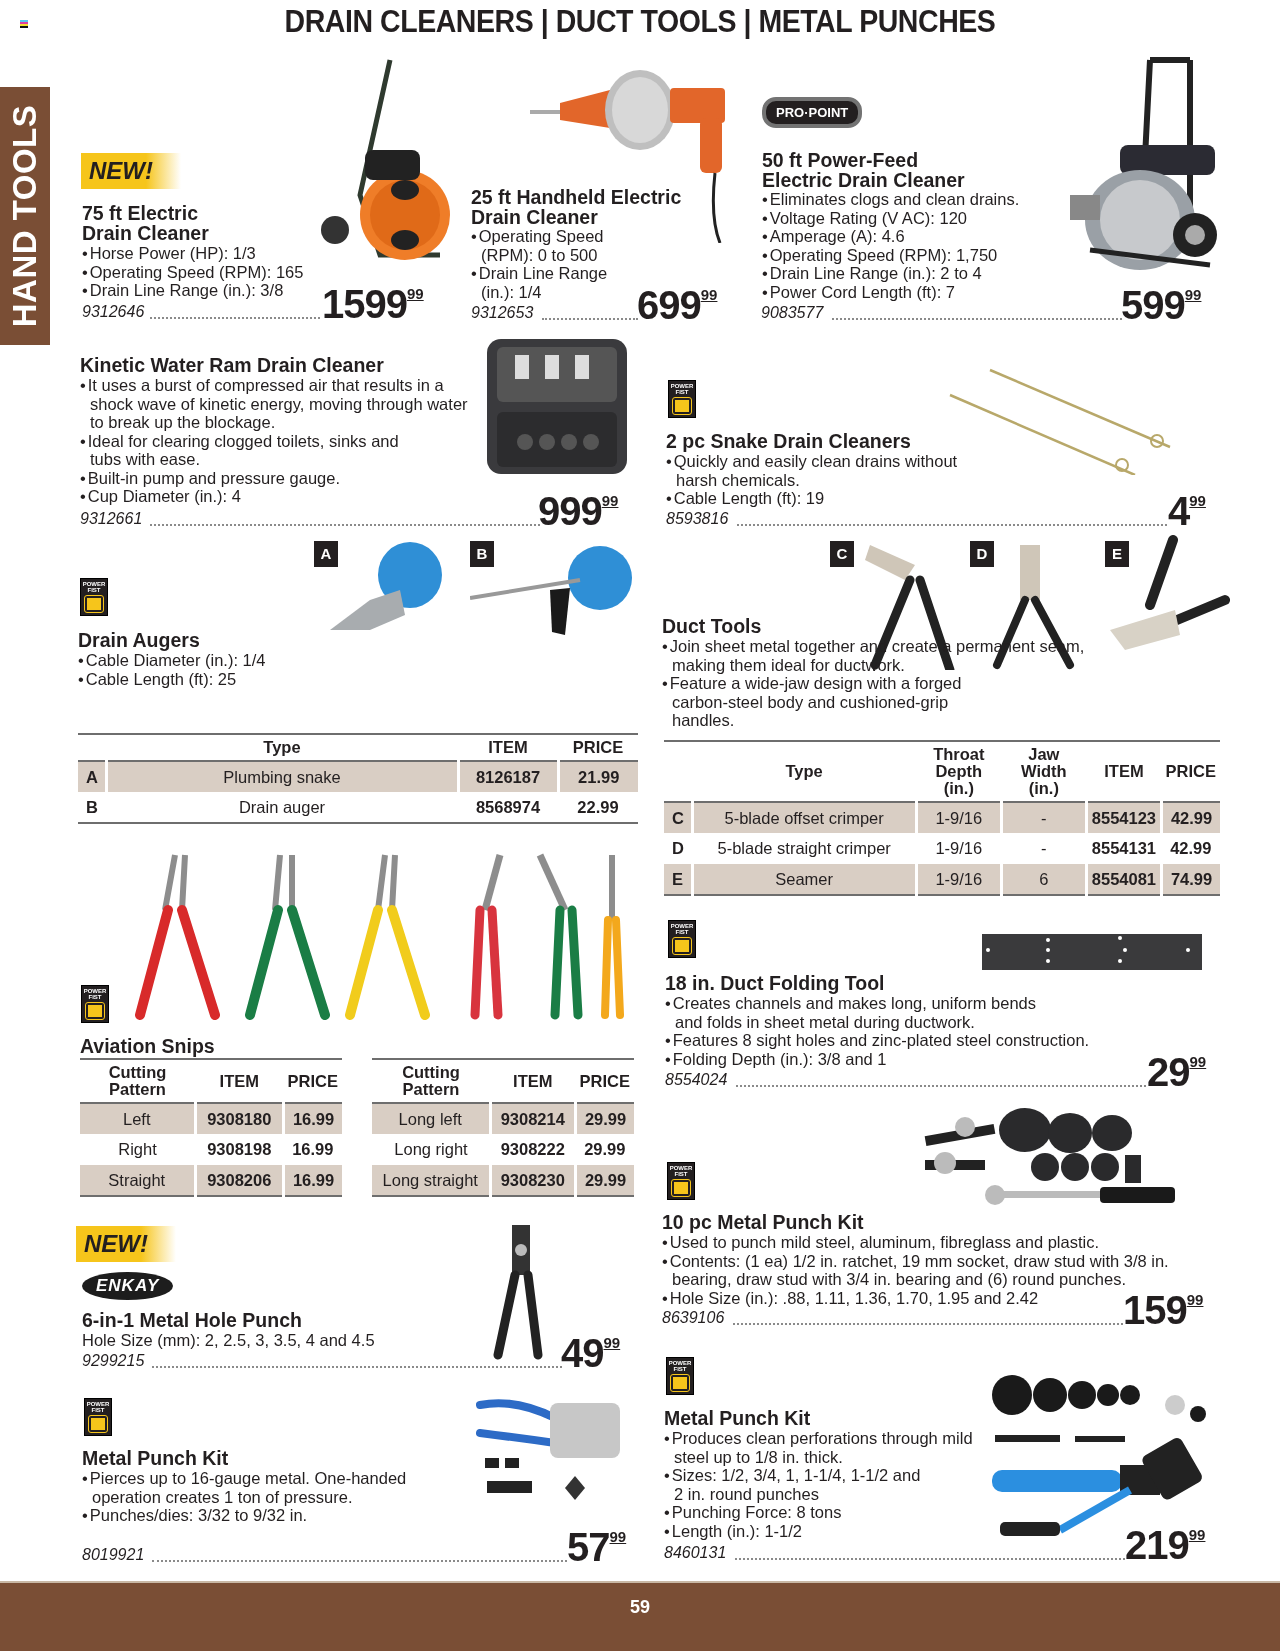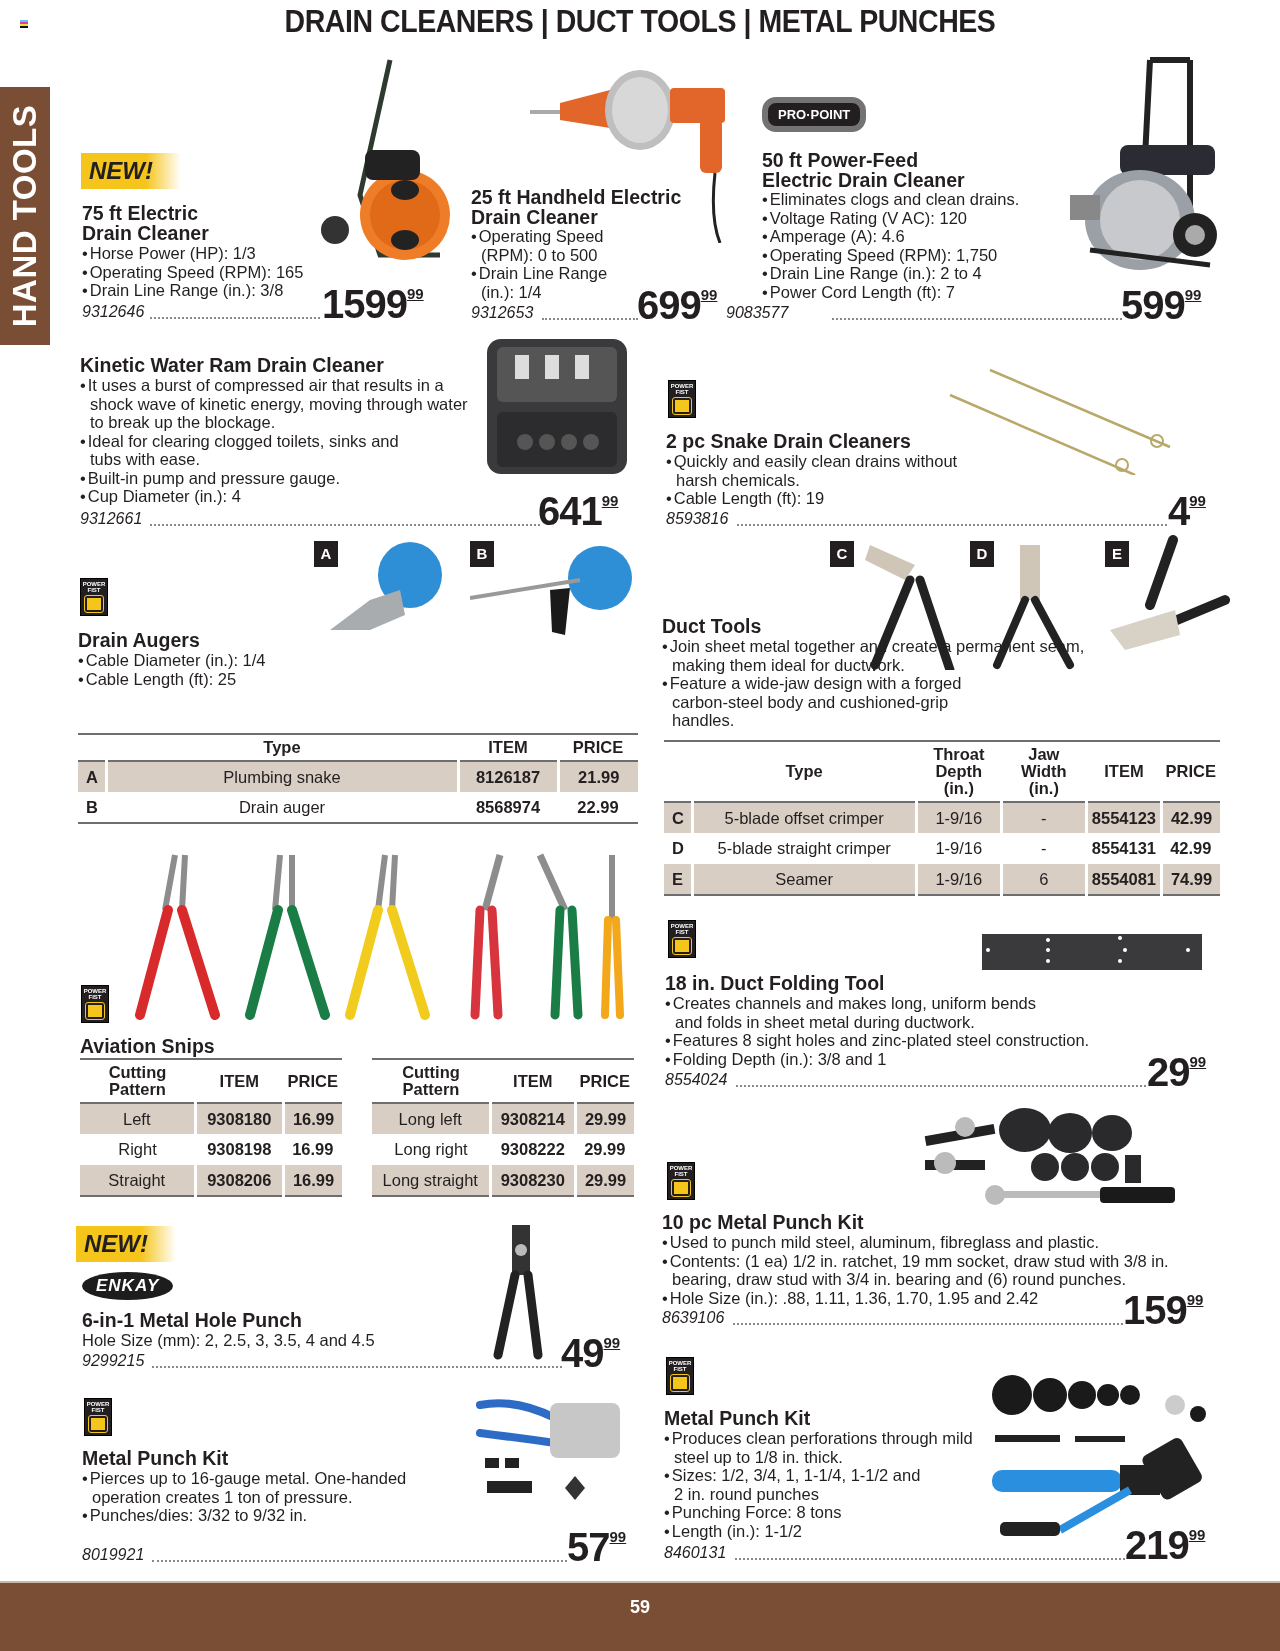--- a/index.html
+++ b/index.html
@@ -25,21 +25,21 @@
   .bullets { font-size: 16.5px; line-height: 18.5px; color: #231f20; }
   .bullets li { list-style: none; padding-left: 10px; text-indent: -10px; }
   .bullets li::before { content: "\2022"; margin-right: 2px; }
   .sku { font-size: 16px; font-style: italic; color: #231f20; }
   .dots { border-bottom: 2px dotted #8a8a8a; height: 0; }
 
   .price { font-weight: bold; color: #231f20; white-space: nowrap; line-height: 1; }
   .price .dollars { font-size: 40px; letter-spacing: -1px; }
   .price .cents { font-size: 15px; vertical-align: top; position: relative; top: 2px; text-decoration: underline; }
 
-  .brand-pill { background: #231f20; color: #fff; border-radius: 14px; font-weight: bold; font-size: 13px; padding: 4px 10px; border: 6px solid #737373; }
+  .brand-pill { background: #231f20; color: #fff; border-radius: 14px; font-weight: bold; font-size: 13px; padding: 4px 10px; border: 4px solid #737373; }
   .enkay { background: #1d1d1d; color: #fff; font-weight: bold; font-style: italic; font-size: 17px; border-radius: 50%; padding: 4px 14px; letter-spacing: 1px; }
 
   .pf-logo { width: 28px; height: 38px; background: #231f20; border: 1px solid #000; }
   .pf-logo .t { color: #fff; font-size: 6px; font-weight: bold; text-align: center; line-height: 6px; padding-top: 2px; }
   .pf-logo .fist { margin: 3px auto 0; width: 18px; height: 16px; background: #f6c51b; border-radius: 2px; border: 2px solid #231f20; outline: 1px solid #f6c51b; }
 
   .letter-tag { width: 24px; height: 26px; background: #231f20; color: #fff; font-weight: bold; font-size: 15px; text-align: center; line-height: 26px; }
 
   table.spec { border-collapse: collapse; font-size: 16.5px; color: #231f20; }
   table.spec th { font-weight: bold; font-size: 16.5px; line-height: 17px; padding: 4px 4px; text-align: center; }
@@ -135,21 +135,21 @@
     <div>Electric Drain Cleaner</div>
   </div>
   <ul class="abs bullets" style="left:762px;top:190px;width:300px;">
     <li>Eliminates clogs and clean drains.</li>
     <li>Voltage Rating (V AC): 120</li>
     <li>Amperage (A): 4.6</li>
     <li>Operating Speed (RPM): 1,750</li>
     <li>Drain Line Range (in.): 2 to 4</li>
     <li>Power Cord Length (ft): 7</li>
   </ul>
-  <div class="abs sku" style="left:726px;top:304px;">9083577</div>
+  <div class="abs sku" style="left:761px;top:304px;">9083577</div>
   <div class="abs dots" style="left:832px;top:318px;width:290px;"></div>
   <div class="abs price" style="left:1121px;top:285px;"><span class="dollars">599</span><span class="cents">99</span></div>
 </section>
 
 <section>
   <svg class="img" style="left:485px;top:337px" width="150" height="140">
     <rect x="2" y="2" width="140" height="135" rx="14" fill="#3a3a3d"></rect>
     <rect x="12" y="10" width="120" height="55" rx="6" fill="#555"></rect>
     <rect x="30" y="18" width="14" height="24" fill="#ddd"></rect>
       <rect x="60" y="18" width="14" height="24" fill="#ddd"></rect>
@@ -162,21 +162,21 @@
   </svg>
   <div class="abs prod-title" style="left:80px;top:355px;">Kinetic Water Ram Drain Cleaner</div>
   <ul class="abs bullets" style="left:80px;top:376px;width:400px;">
     <li>It uses a burst of compressed air that results in a shock wave of kinetic energy, moving through water to break up the blockage.</li>
     <li style="width:340px">Ideal for clearing clogged toilets, sinks and tubs with ease.</li>
     <li>Built-in pump and pressure gauge.</li>
     <li>Cup Diameter (in.): 4</li>
   </ul>
   <div class="abs sku" style="left:80px;top:510px;">9312661</div>
   <div class="abs dots" style="left:150px;top:524px;width:390px;"></div>
-  <div class="abs price" style="left:538px;top:491px;"><span class="dollars">641</span><span class="cents">99</span></div>
+  <div class="abs price" style="left:538px;top:491px;"><span class="dollars">999</span><span class="cents">99</span></div>
 </section>
 
 <section>
   <div class="abs pf-logo" style="left:668px;top:380px;">
       <div class="t">POWER<br>FIST</div>
       <div class="fist"></div>
     </div>
   <svg class="img" style="left:940px;top:365px" width="240" height="110">
     <line x1="50" y1="5" x2="230" y2="82" stroke="#b8a86a" stroke-width="2.5"></line>
       <circle cx="217" cy="76" r="6" fill="none" stroke="#b8a86a" stroke-width="2"></circle>

